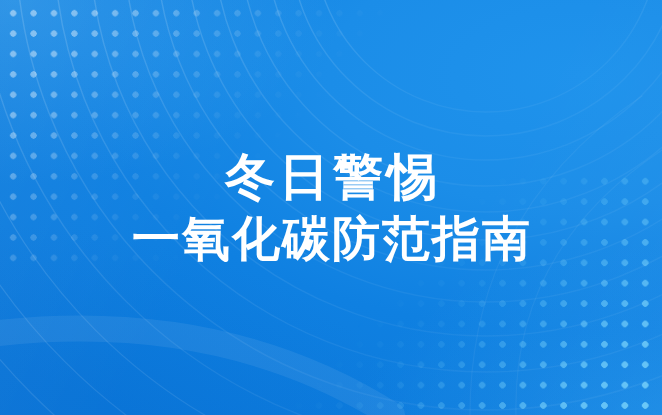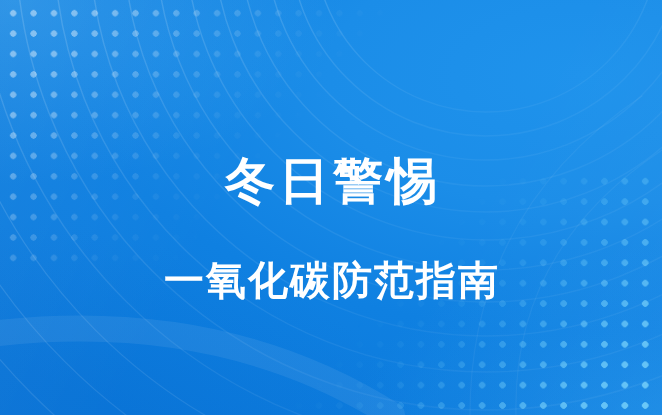--- a/index.html
+++ b/index.html
@@ -89,31 +89,30 @@
     align-items: center;
     justify-content: center;
     z-index: 5;
   }
   .title-line {
     color: #ffffff;
     font-family: "DejaVu Sans", "Liberation Sans", sans-serif;
     font-weight: bold;
     white-space: nowrap;
     text-align: center;
-    margin-top: 42px;
   }
   .title-line-1 {
     font-size: 50px;
     line-height: 1.04;
     letter-spacing: 4px;
     margin-bottom: 11px;
     padding-left: 4px;
   }
   .title-line-2 {
-    font-size: 40px;
+    font-size: 48px;
     line-height: 1.04;
     letter-spacing: 2px;
     padding-left: 2px;
   }
 </style>
 </head>
 <body>
 
 <div id="banner">
 

